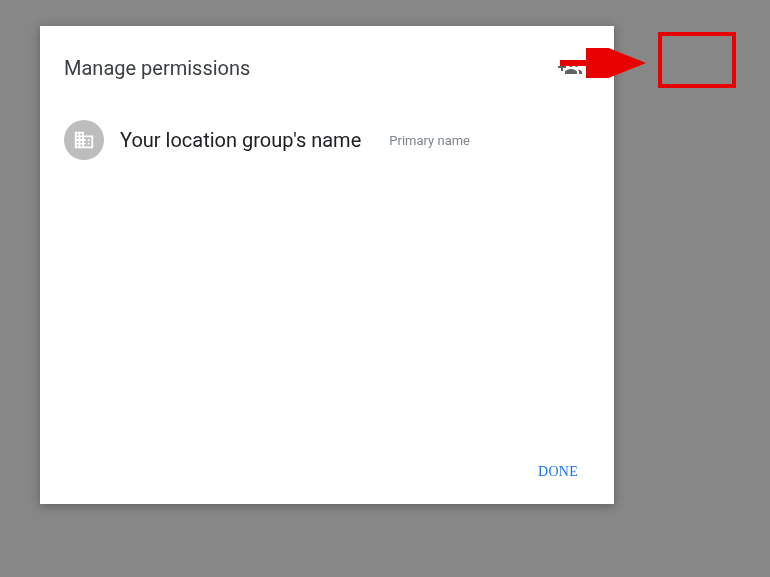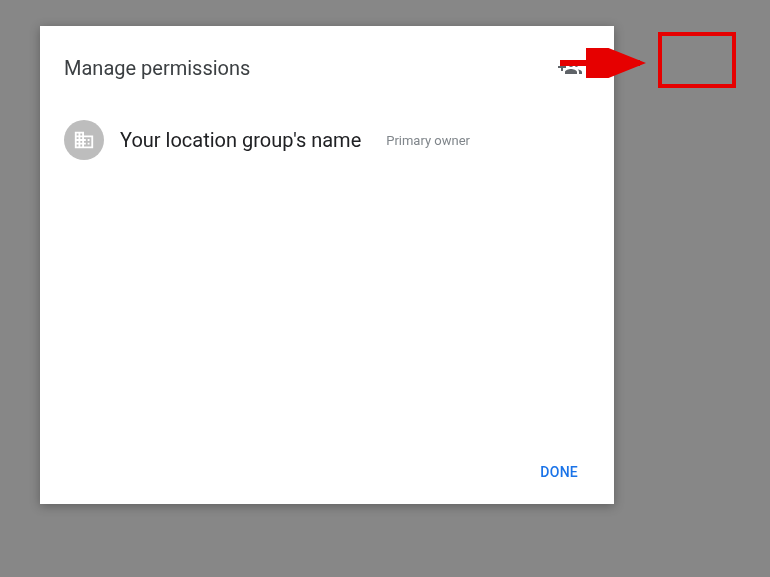--- a/index.html
+++ b/index.html
@@ -83,20 +83,21 @@
     }
     .role-label {
       font-size: 13px;
       color: #80868b;
       margin-right: 120px;
     }
     .dialog-footer {
       display: flex;
       justify-content: flex-end;
       padding: 12px 24px 16px 32px;
+      font-family: Liberation Serif, serif;
     }
     .done-btn {
       font-size: 14px;
       font-weight: 500;
       letter-spacing: 0.25px;
       color: #1a73e8;
       padding: 8px 12px;
       cursor: pointer;
       text-transform: uppercase;
       border-radius: 4px;
@@ -131,21 +132,21 @@
   </div>
 
   <div class="permissions-list">
     <div class="permission-row">
       <div class="avatar">
         <svg viewBox="0 0 24 24">
           <path d="M12 7V3H2v18h20V7H12zM6 19H4v-2h2v2zm0-4H4v-2h2v2zm0-4H4V9h2v2zm0-4H4V5h2v2zm4 12H8v-2h2v2zm0-4H8v-2h2v2zm0-4H8V9h2v2zm0-4H8V5h2v2zm10 12h-8v-2h2v-2h-2v-2h2v-2h-2V9h8v10zm-2-8h-2v2h2v-2zm0 4h-2v2h2v-2z"></path>
         </svg>
       </div>
       <span class="owner-name">Your location group's name</span>
-      <span class="role-label">Primary owner</span>
+      <span class="role-label">Primary name</span>
     </div>
   </div>
 
   <div class="dialog-footer">
     <div class="done-btn">DONE</div>
   </div>
 </div>
 
 <div class="highlight-box"></div>
 

